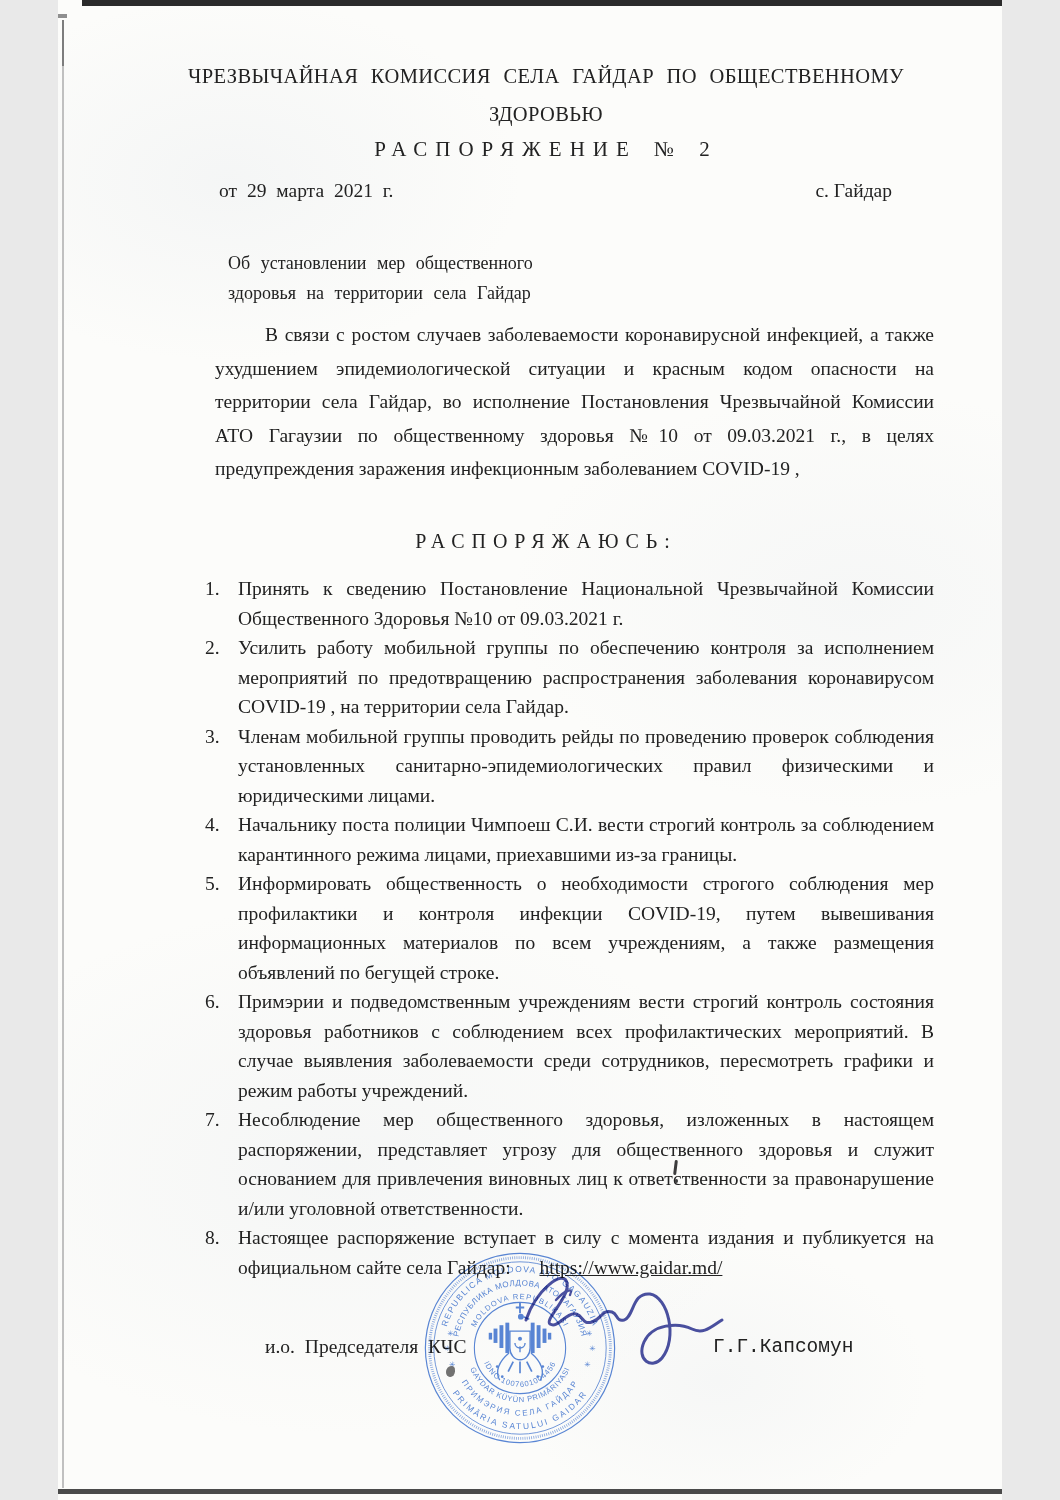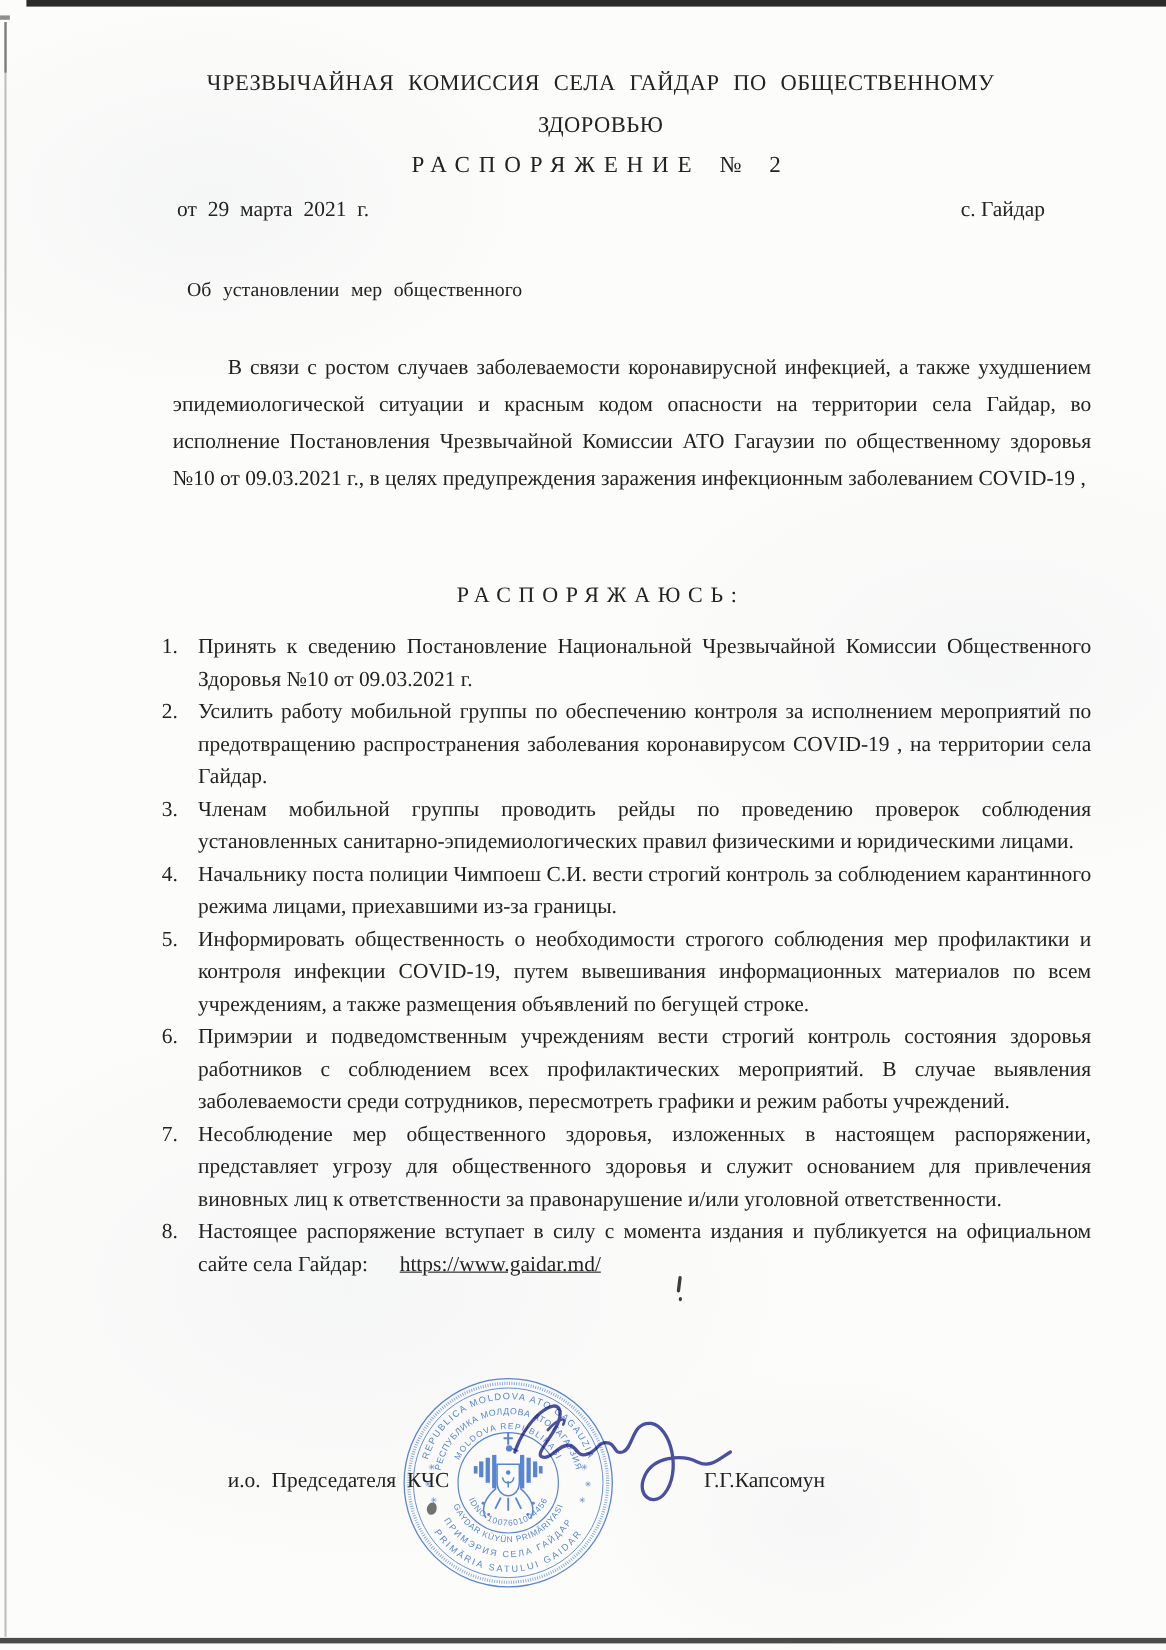--- a/index.html
+++ b/index.html
@@ -1,18 +1,18 @@
 <!DOCTYPE html>
 <html><head>
 <meta charset="utf-8">
 <style>
   html,body{margin:0;padding:0;background:#e9e9e9;}
   .page{
     position:relative;
-    width:1060px;height:1500px;
+    width:944px;height:1500px;
     margin:0 auto;
     background:#fcfcfa;
     overflow:hidden;
     font-family:"Liberation Serif","DejaVu Serif",serif;
     color:#222;
   }
   .texture{
     position:absolute;inset:0;pointer-events:none;
     background:
       radial-gradient(420px 260px at 18% 12%, rgba(205,213,223,.16), transparent 70%),
@@ -39,21 +39,21 @@
   .preamble{top:318px;padding-left:57px;font-size:19.5px;line-height:33.5px;
     text-align:justify;text-indent:50px;margin:0;}
   .resolution{top:530px;text-align:center;font-size:20px;letter-spacing:7px;}
   .items{top:574px;padding-left:47px;font-size:19.5px;line-height:29.5px;}
   .item{display:flex;}
   .item .num{flex:0 0 33px;}
   .item .txt{flex:1;text-align:justify;}
   .link{text-decoration:underline;margin-left:24px;}
   .sig{top:1336px;height:34px;font-size:19.5px;}
   .sig .role{position:absolute;left:107px;word-spacing:5px;}
-  .sig .name{position:absolute;left:540px;word-spacing:2px;}
+  .sig .name{position:absolute;left:555px;word-spacing:2px;font-family:Liberation Mono, monospace;}
 
   .stamp{position:absolute;left:364px;top:1250px;width:196px;height:196px;
     mix-blend-mode:multiply;opacity:.93;}
   .stamp text{font-family:"Liberation Sans","DejaVu Sans",sans-serif;}
   .signature{position:absolute;left:452px;top:1262px;width:250px;height:122px;
     mix-blend-mode:multiply;opacity:.95;}
 
   .speck-a{position:absolute;left:616px;top:1160px;width:3px;height:15px;
     background:#3c3c3c;border-radius:2px;transform:rotate(7deg);}
   .speck-a2{position:absolute;left:617px;top:1179px;width:3px;height:4px;
@@ -80,20 +80,21 @@
 
   <div class="sec order-no">РАСПОРЯЖЕНИЕ № 2</div>
 
   <div class="sec meta">
     <span class="date">от 29 марта 2021 г.</span>
     <span class="place">с. Гайдар</span>
   </div>
 
   <div class="sec subject">
     <div>Об установлении мер общественного</div>
+    <div>здоровья на территории села Гайдар</div>
   </div>
 
   <p class="sec preamble">В связи с ростом случаев заболеваемости коронавирусной инфекцией, а также ухудшением эпидемиологической ситуации и красным кодом опасности на территории села Гайдар, во исполнение Постановления Чрезвычайной Комиссии АТО Гагаузии по общественному здоровья №10 от 09.03.2021 г., в целях предупреждения заражения инфекционным заболеванием COVID-19 ,</p>
 
   <div class="sec resolution">РАСПОРЯЖАЮСЬ:</div>
 
   <div class="sec items">
     <div class="item">
       <span class="num">1.</span>
       <span class="txt">Принять к сведению Постановление Национальной Чрезвычайной Комиссии Общественного Здоровья №10 от 09.03.2021 г.</span>

